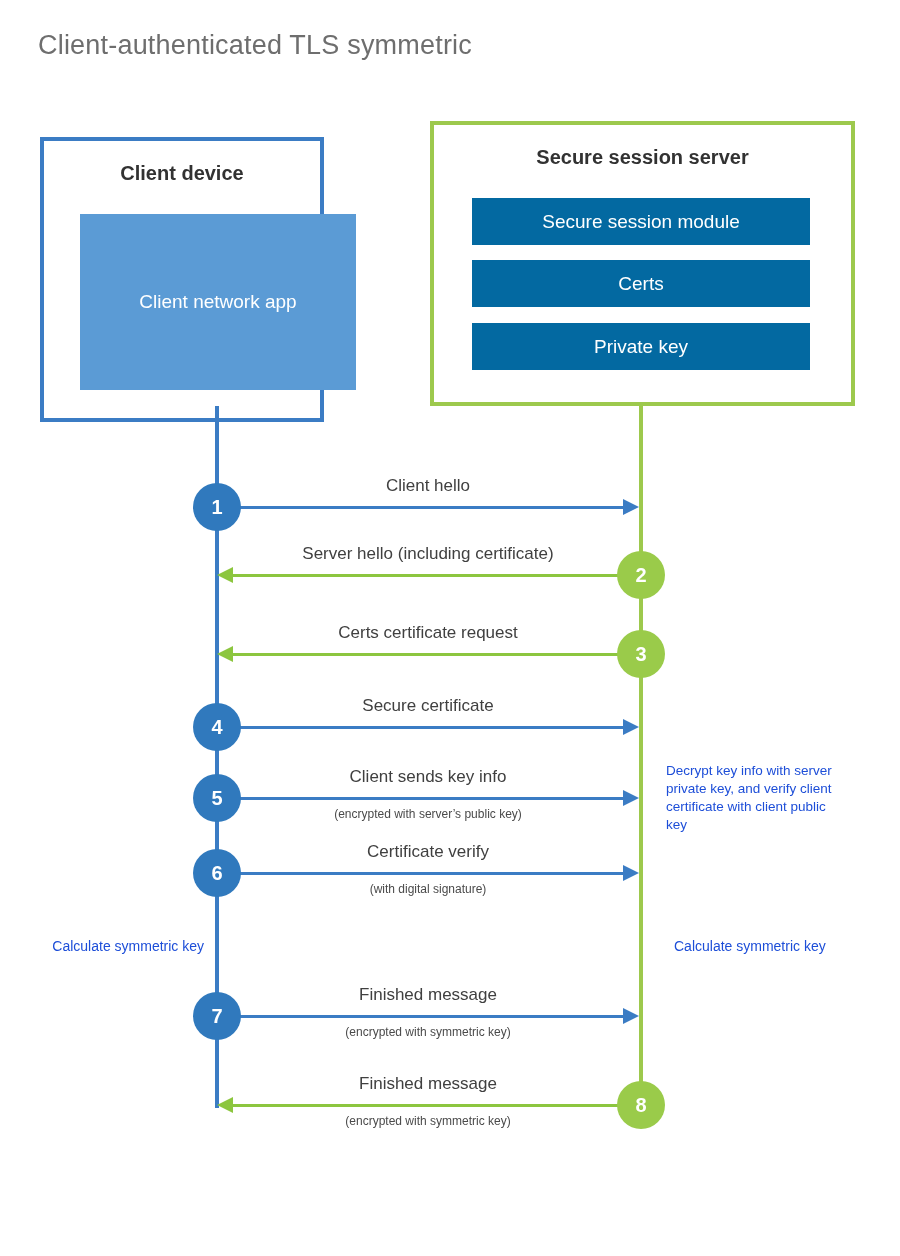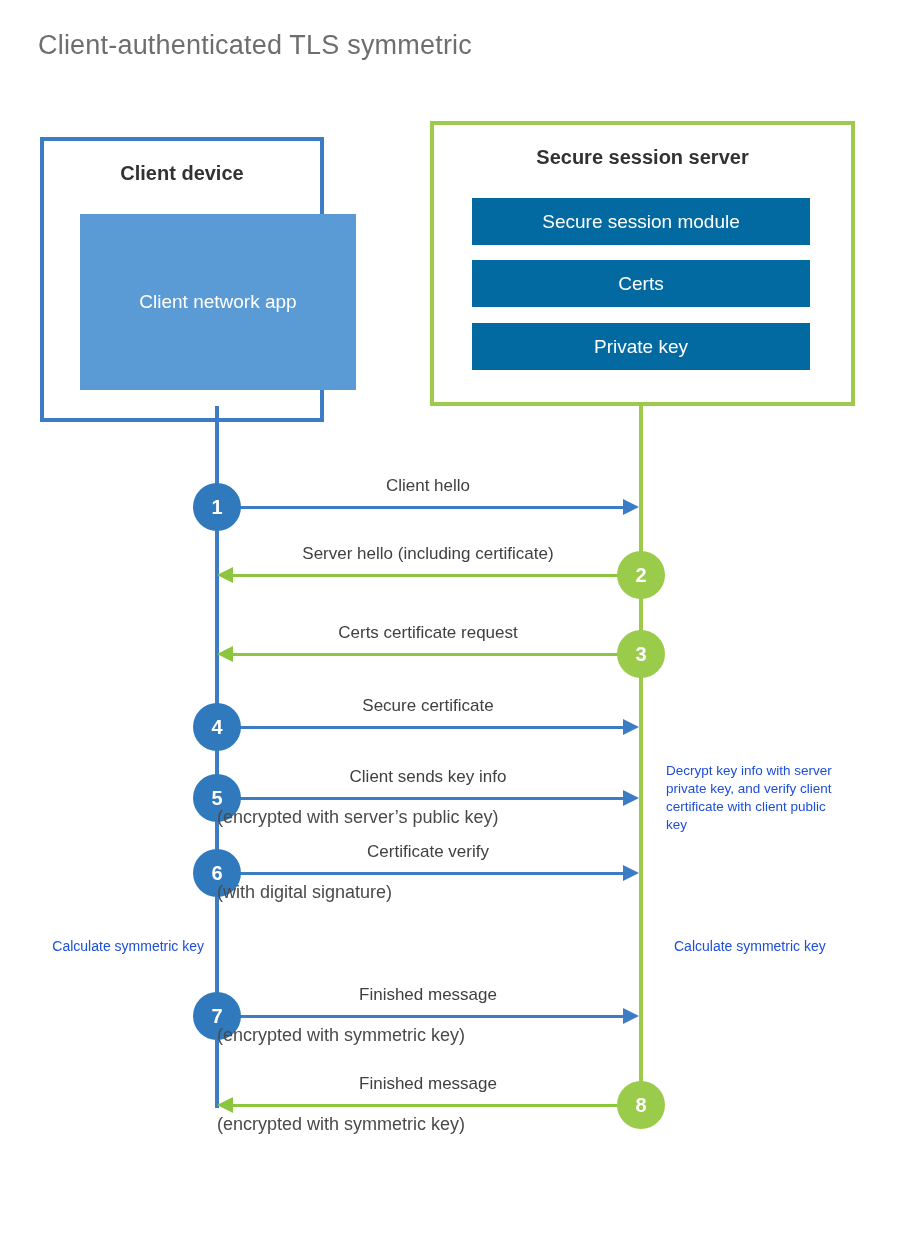--- a/index.html
+++ b/index.html
@@ -189,22 +189,22 @@
     text-align: center;
     font-size: 17px;
     color: #404040;
     top: -31px;
     white-space: nowrap;
   }
   .msg-sublabel {
     position: absolute;
     left: 217px;
     width: 422px;
-    text-align: left;
-    font-size: 18px;
+    text-align: center;
+    font-size: 12px;
     color: #4a4a4a;
     top: 9px;
     white-space: nowrap;
   }
 
   
   .side-note {
     position: absolute;
     font-size: 13.5px;
     line-height: 18px;

